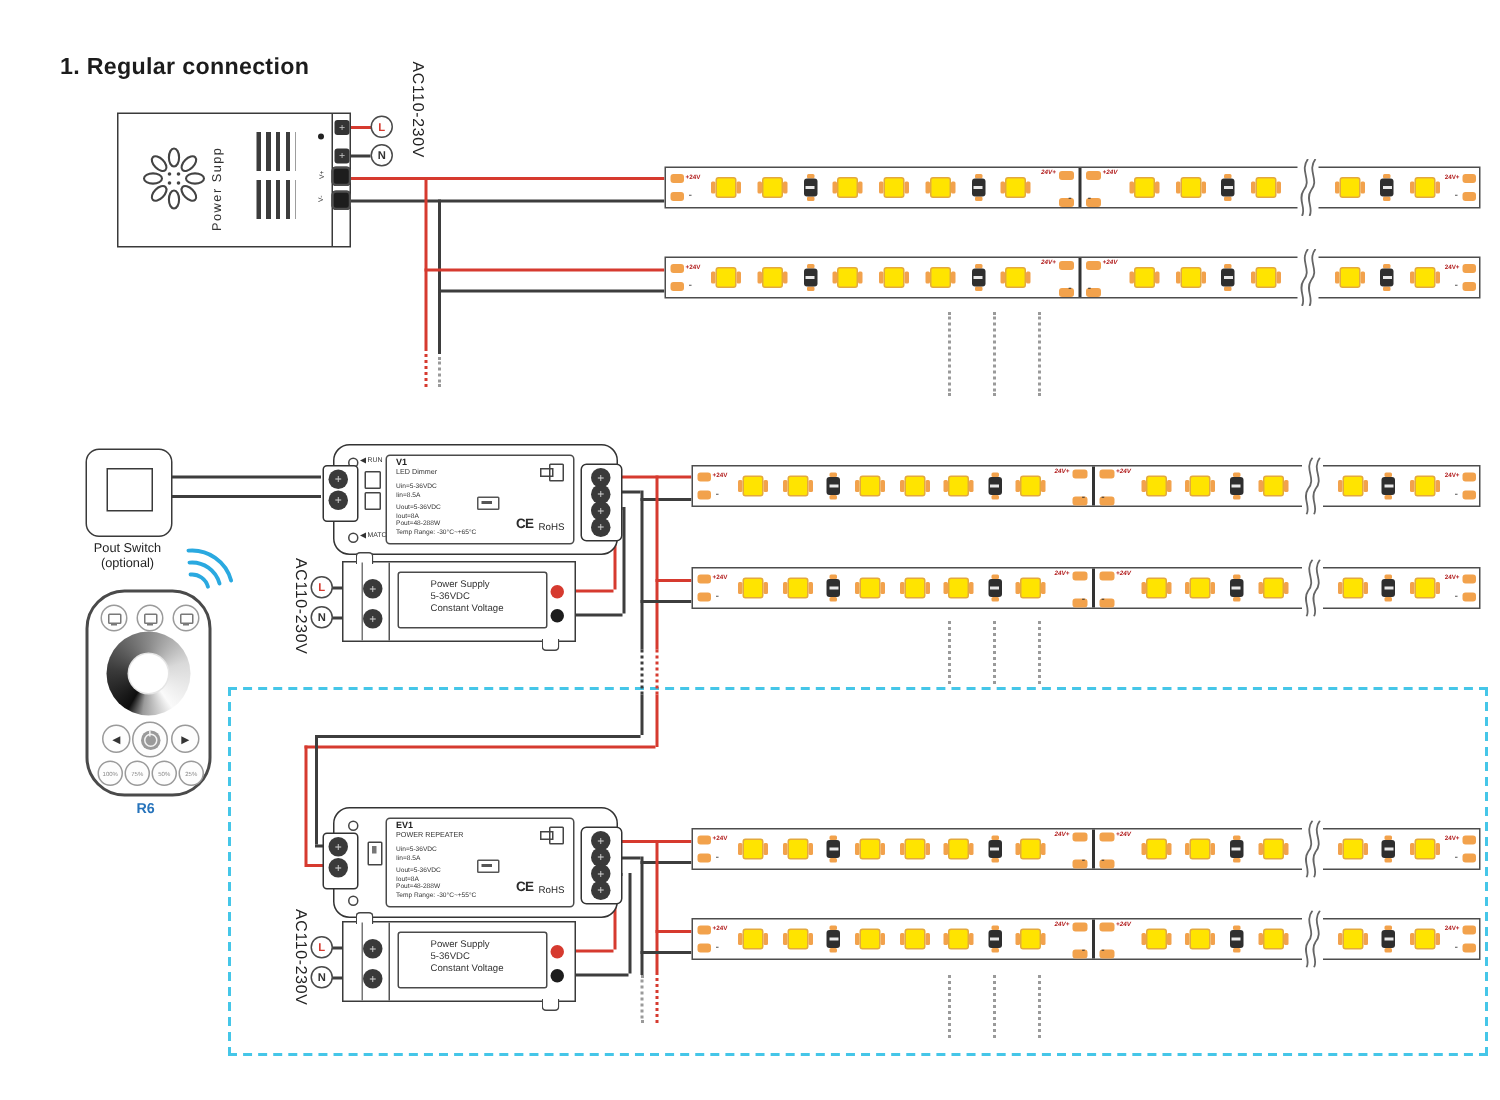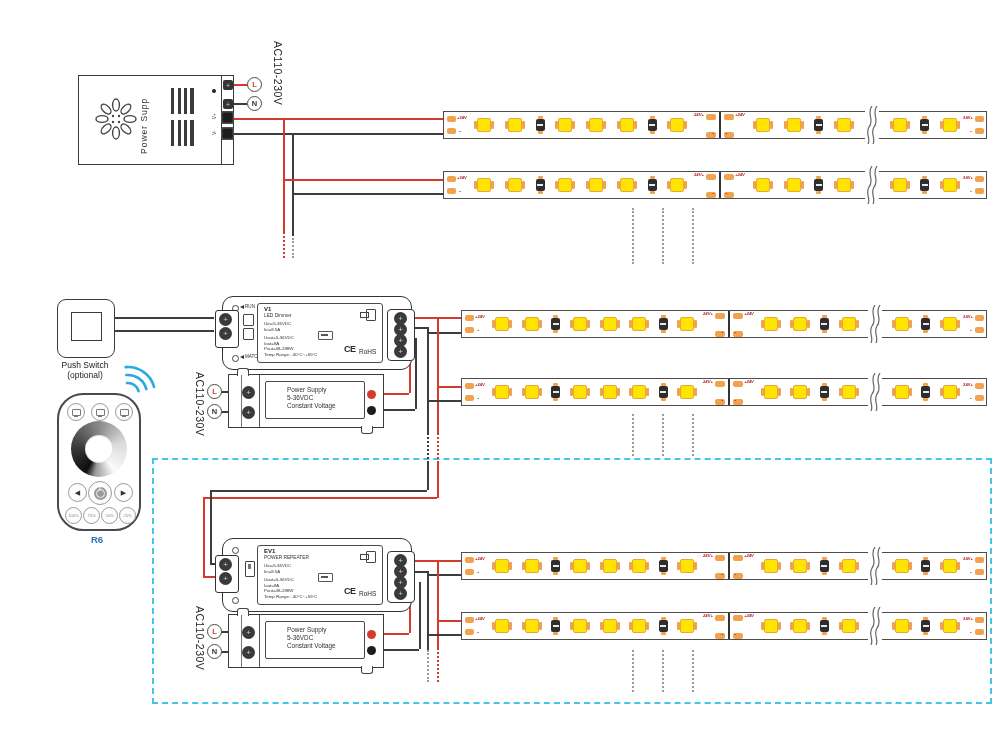--- a/index.html
+++ b/index.html
@@ -98,20 +98,21 @@
   .slbl{position:absolute;font-size:4.2px;font-weight:700;color:var(--striplbl);white-space:nowrap;}
   .smin{position:absolute;font-size:7px;line-height:7px;color:#333;}
   
   .dashbox{position:absolute;left:152px;top:458px;width:836px;height:242px;border:2px dashed var(--teal);}
 </style>
 </head>
 <body>
 
 <div id="canvas">
 
+  <div class="title" style="left:40px;top:36px">1. Regular connection</div>
 
   <div class="dashbox"></div>
 
   <div id="wires">
       <div class="wire wh red" style="left: 232px; top: 84px; width: 16px;"></div>
       <div class="wire wh blk" style="left: 232px; top: 103px; width: 15px;"></div>
       <div class="wire wh red" style="left: 232px; top: 118px; width: 211px;"></div>
       <div class="wire wh blk" style="left: 232px; top: 133px; width: 211px;"></div>
       <div class="wire wv red" style="left: 283px; top: 118px; height: 116px;"></div>
       <div class="wire wv blk" style="left: 292px; top: 133px; height: 103px;"></div>
@@ -885,21 +886,21 @@
       </span>
   </div>
 
   <div class="aclbl" style="left:272px;top:41px">AC110-230V</div>
   <div class="aclbl" style="left:194px;top:372px">AC110-230V</div>
   <div class="aclbl" style="left:194px;top:606px">AC110-230V</div>
 
   <div class="pswitch">
     <div class="inner"></div>
   </div>
-  <div class="pslab" style="left:40px;top:360px">Push Switch</div>
+  <div class="pslab" style="left:40px;top:360px">Pout Switch</div>
   <div class="pslab" style="left:40px;top:370px">(optional)</div>
 
   <svg class="abs" style="left:122px;top:356px" width="40" height="42" viewBox="0 0 40 42">
     <g fill="none" stroke="#2aa9e0" stroke-width="2.6" stroke-linecap="round">
       <path d="M16.63 35.15 A11 11 0 0 0 5.04 27.04"></path>
       <path d="M24.35 33.08 A19 19 0 0 0 4.34 19.07"></path>
       <path d="M32.08 31.01 A27 27 0 0 0 3.65 11.10"></path>
     </g>
   </svg>
 

